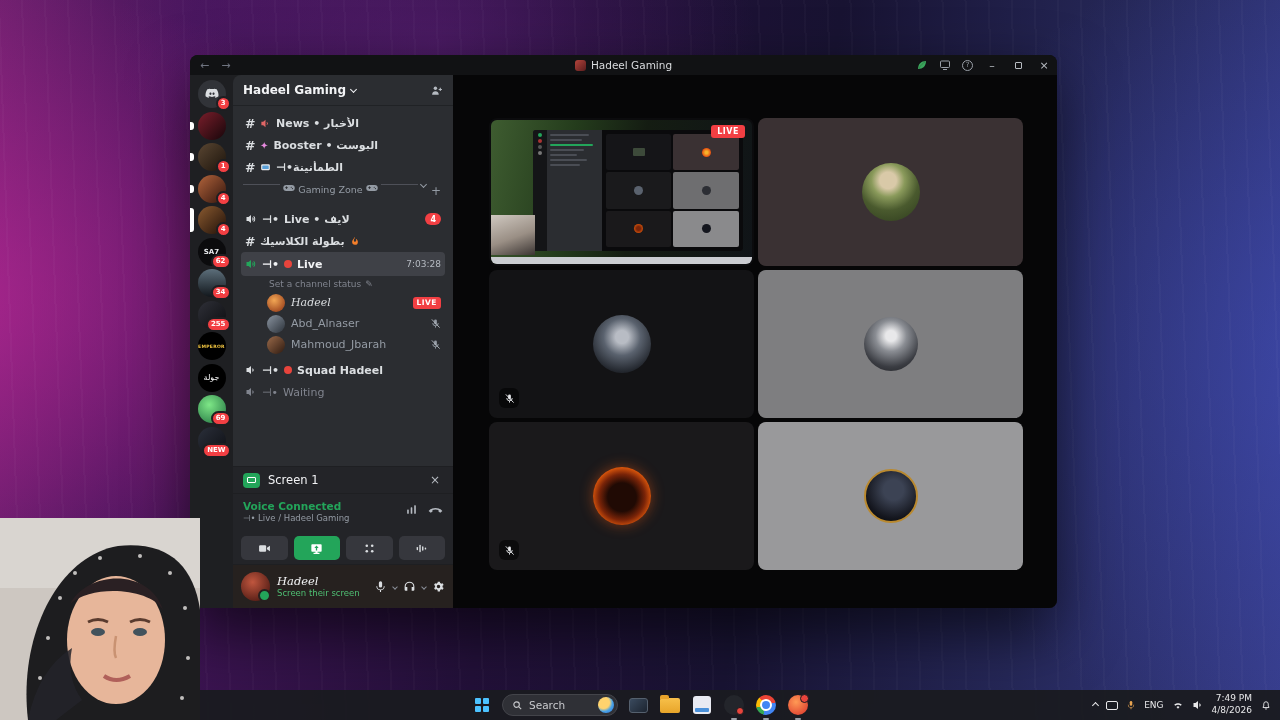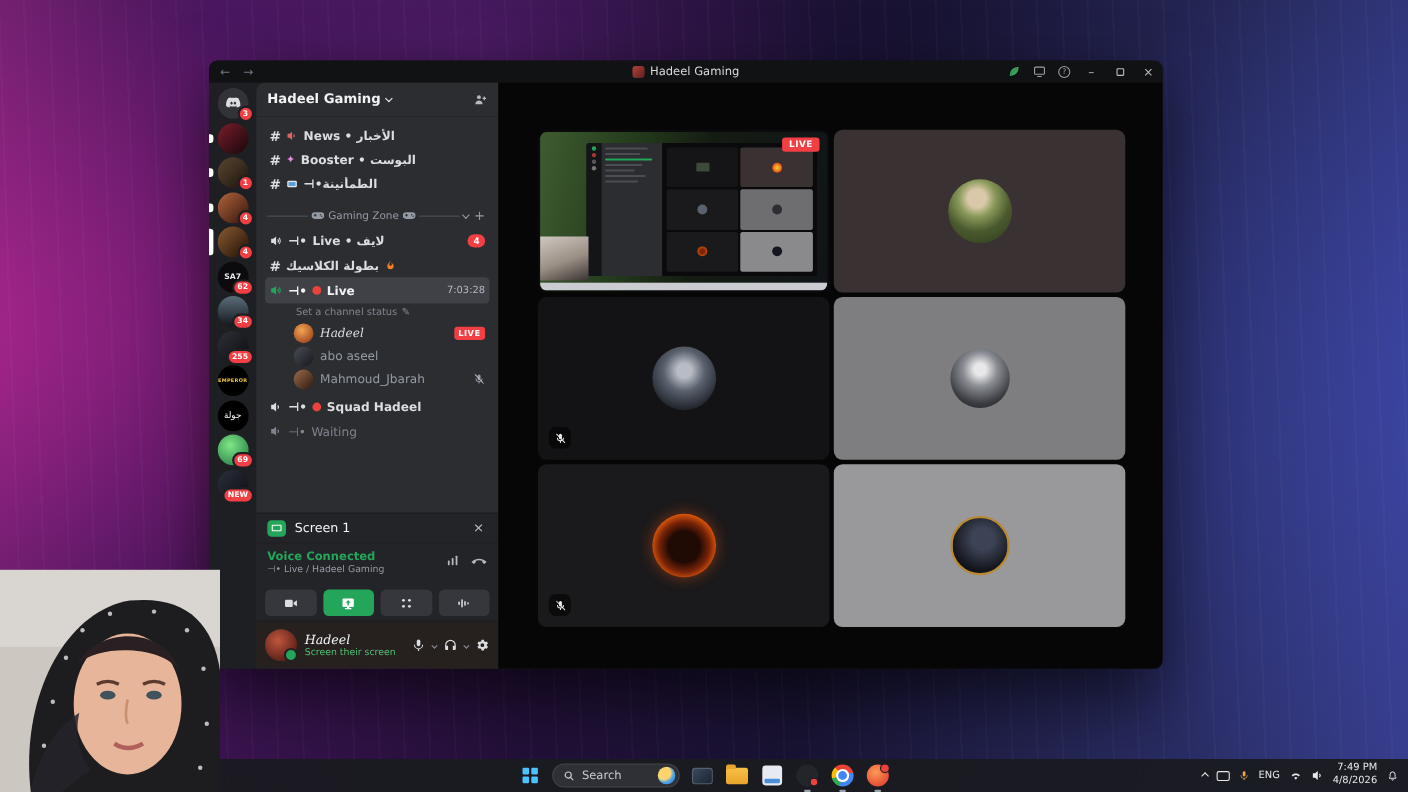--- a/index.html
+++ b/index.html
@@ -53,21 +53,21 @@
 .hspace{flex:1}
 .chan-list{flex:1;overflow:hidden;padding:7px 8px 0;display:flex;flex-direction:column}
 .chan-row{flex:0 0 22px;display:flex;align-items:center;gap:5px;padding:0 4px;border-radius:4px;color:#80848e;font-size:11px;white-space:nowrap}
 .chan-row .hash{font-size:12.5px;width:10px;text-align:center;flex:0 0 auto}
 .ch-label{overflow:hidden;text-overflow:ellipsis}
 .chan-row.lit{color:#dbdee1;font-weight:bold}
 .chan-row.active{background:#3f4147;color:#f2f3f5;font-weight:bold;flex-basis:24px}
 .chan-badge{margin-left:auto;background:#f23f43;color:#fff;font-size:8px;font-weight:bold;padding:1.5px 5px;border-radius:8px}
 .timer{margin-left:auto;font-size:9px;color:#b5bac1;font-weight:normal}
 .status-hint{flex:0 0 16px;display:flex;align-items:center;gap:4px;padding-left:28px;font-size:9px;color:#80848e;white-space:nowrap}
-.cat-row{flex:0 0 24px;margin-top:6px;display:flex;align-items:center;gap:3px;font-size:9.5px;color:#949ba4;padding:0 2px;white-space:nowrap}
+.cat-row{flex:0 0 24px;margin-top:6px;display:flex;gap:3px;font-size:9.5px;color:#949ba4;padding:0 2px;white-space:nowrap}
 .cat-line{flex:1;height:1px;background:#4e5058;min-width:8px}
 .cat-add{font-size:12px;color:#949ba4;padding:0 2px}
 .member-row{flex:0 0 21px;display:flex;align-items:center;gap:6px;padding-left:26px;color:#949ba4;font-size:11px;white-space:nowrap}
 .member-av{width:18px;height:18px;border-radius:50%;flex:0 0 auto}
 .av-hadeel{background:radial-gradient(circle at 40% 35%,#f2a654,#8a2f12)}
 .av-abd{background:linear-gradient(135deg,#8a94a0,#2c323a)}
 .av-abo{background:linear-gradient(135deg,#4a4e58,#15171c)}
 .av-mah{background:linear-gradient(135deg,#9a6a4a,#2e1a10)}
 .av-fai{background:linear-gradient(135deg,#6a7078,#1c2026)}
 .live-pill{background:#f23f43;color:#fff;font-size:7.5px;font-weight:bold;padding:1.5px 4px;border-radius:3px;letter-spacing:.5px}
@@ -357,22 +357,30 @@
           </div>
 
           <div class="member-row">
             <span class="member-av av-hadeel"></span>
             <span class="script" style="color:#dbdee1">Hadeel</span>
             <span class="row-right">
                 <span class="live-pill">LIVE</span>
               </span>
           </div>
           <div class="member-row">
-            <span class="member-av av-abo"></span>
-            <span>abo aseel</span>
+            <span class="member-av av-abd"></span>
+            <span>Abd_Alnaser</span>
+            <span class="row-right">
+              <svg viewBox="0 0 24 24" width="11" height="11" fill="none" stroke="#949ba4" stroke-width="2">
+                  <rect x="9" y="3" width="6" height="11" rx="3" fill="#949ba4" stroke="none"></rect>
+                  <path d="M6 11a6 6 0 0 0 12 0"></path>
+                  <path d="M12 17v4"></path>
+                  <path d="M4 3l17 18" stroke="#b5bac1"></path>
+                </svg>
+            </span>
           </div>
           <div class="member-row">
             <span class="member-av av-mah"></span>
             <span>Mahmoud_Jbarah</span>
             <span class="row-right">
               <svg viewBox="0 0 24 24" width="11" height="11" fill="none" stroke="#949ba4" stroke-width="2">
                   <rect x="9" y="3" width="6" height="11" rx="3" fill="#949ba4" stroke="none"></rect>
                   <path d="M6 11a6 6 0 0 0 12 0"></path>
                   <path d="M12 17v4"></path>
                   <path d="M4 3l17 18" stroke="#b5bac1"></path>

